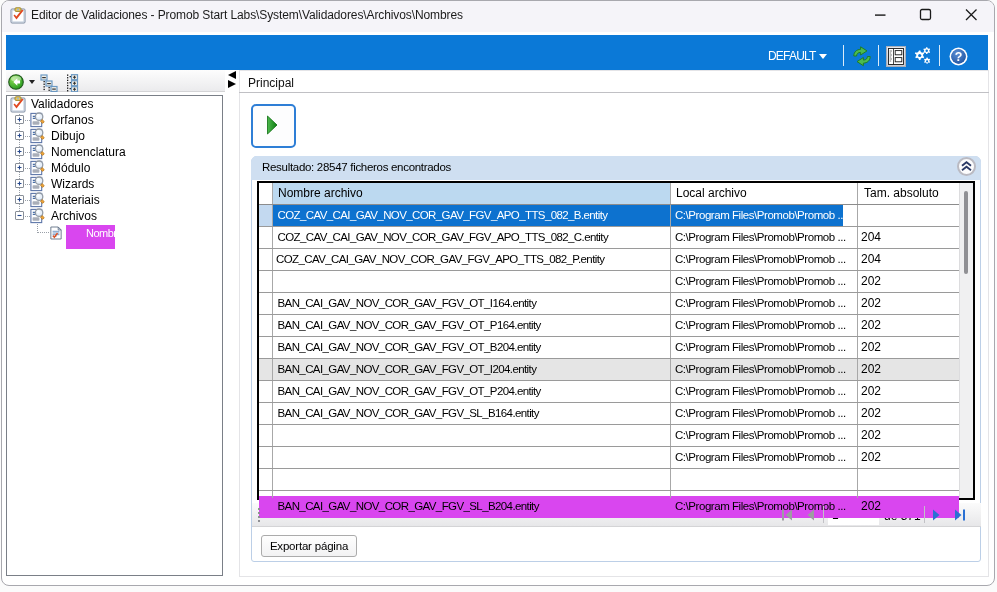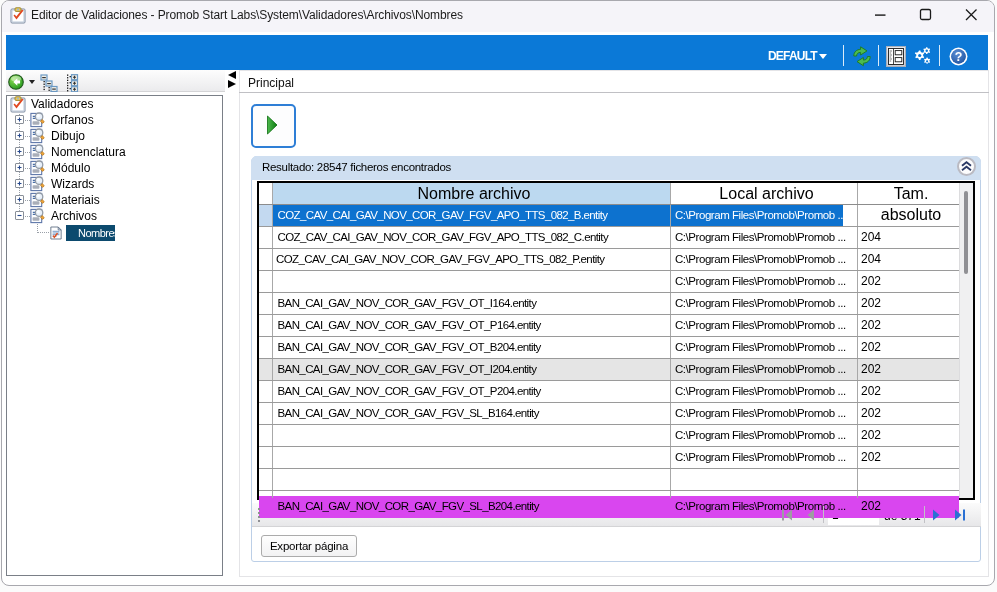--- a/index.html
+++ b/index.html
@@ -18,21 +18,21 @@
   .doth { position:absolute; height:1px; background-image:linear-gradient(90deg,#9aa0a8 1px, transparent 1px); background-size:2px 1px; }
   #rpanel { position:absolute; left:239px; top:70px; width:750px; height:507px; border:1px solid #e4e4e7; background:#fff; }
   #principal { position:absolute; left:248px; top:76px; font-size:12px; color:#111; }
   #phdrline { position:absolute; left:239px; top:92px; width:750px; height:1px; background:#c0c0c4; }
   #playbtn { position:absolute; left:251px; top:104px; width:45px; height:44px; background:#fdfdfe; border:2px solid #2e7ed6; border-radius:5px; }
   #gbox { position:absolute; left:251px; top:156px; width:730px; height:406px; border:1px solid #bccfe7; border-radius:6px 6px 3px 3px; background:#fff; }
   #ghdr { position:absolute; left:251px; top:156px; width:730px; height:24px; background:#cfdff1; border-radius:6px 6px 0 0; }
   #ghdr span { position:absolute; left:11px; top:5px; font-size:11.5px; letter-spacing:-0.3px; color:#000; }
   #collapsebtn { position:absolute; left:957px; top:157px; width:19px; height:19px; background:#fcfcfd; border:2px solid #babac2; border-radius:50%; }
   #table { position:absolute; left:257px; top:181px; width:718px; height:319px; background:#fff; border:2px solid #000; }
-  .hcell { position:absolute; top:183px; height:21px; font-size:16px; color:#000; line-height:21px; background:#fff;text-align:center; }
+  .hcell { position:absolute; top:183px; height:21px; font-size:12px; color:#000; line-height:21px; background:#fff; }
   .row { position:absolute; height:22px; font-size:11.5px; line-height:20px; white-space:nowrap; }
   .c1 { letter-spacing:-0.6px; }
   .c2 { letter-spacing:-0.45px; }
   .c3 { font-size:12px; }
   #vscroll { position:absolute; left:959px; top:183px; width:14px; height:315px; background:#f0f0f1; border-left:1px solid #dcdcde; }
   #vthumb { position:absolute; left:964px; top:191px; width:4px; height:83px; background:#909094; border-radius:2px; }
   #pagebar { position:absolute; left:252px; top:503px; width:729px; height:24px; background:linear-gradient(#fbfbfb,#e7e7e9); border-bottom:1px solid #d4d4d6; }
   #pageinput { position:absolute; left:828px; top:505px; width:51px; height:20px; background:#fff; font-size:12px; line-height:20px; padding-left:4px; color:#000; }
   #de571 { position:absolute; left:884px; top:509px; font-size:12px; color:#000; }
   #exportbtn { position:absolute; left:261px; top:535px; width:96px; height:22px; background:linear-gradient(#fefefe,#f2f2f3); border:1px solid #ababab; border-radius:3px; font-size:11.5px; letter-spacing:-0.2px; text-align:center; line-height:20px; color:#000; }
@@ -68,21 +68,21 @@
   <rect x="2.2" y="3.2" width="11.6" height="11.6" fill="#fff" stroke="#c8d2e0" stroke-width="0.8"></rect>
   <rect x="5" y="0.8" width="6" height="3.6" rx="1" fill="#e8c95e" stroke="#a08a30"></rect>
   <circle cx="8" cy="2.4" r="1" fill="#9db6d6"></circle>
   <path d="M3.5 8.5 L6.5 12.5 L13.5 3.5 L12 2.6 L6.3 9.6 L4.8 7.6 Z" fill="#e04820"></path>
 </svg>
 <svg class="abs" style="left:874px;top:8px" width="110" height="14" viewBox="0 0 110 14">
   <rect x="1" y="6.4" width="10.5" height="1.4" fill="#1a1a1a"></rect>
   <rect x="46.5" y="1.5" width="10" height="10" rx="1.5" fill="none" stroke="#1a1a1a" stroke-width="1.3"></rect>
   <path d="M92 1.5 L102.5 12 M102.5 1.5 L92 12" stroke="#1a1a1a" stroke-width="1.3"></path>
 </svg>
-<div class="abs" style="left:768px;top:49px;font-size:12px;font-weight:bold;color:#fff;letter-spacing:-0.8px">DEFAULT</div>
+<div class="abs" style="left:768px;top:49px;font-size:12px;font-weight:normal;color:#fff;letter-spacing:-0.8px">DEFAULT</div>
 <div class="abs" style="left:819px;top:54px;width:0;height:0;border-left:4.5px solid transparent;border-right:4.5px solid transparent;border-top:5px solid #fff"></div>
 <div class="sep" style="left:843px"></div>
 <div class="sep" style="left:878px"></div>
 <div class="sep" style="left:939px"></div>
 <svg class="abs" style="left:852px;top:46px" width="20" height="21" viewBox="0 0 20 21">
   <path d="M1.8 10 C1.8 6 4.6 3.4 8.6 3.4 L8.6 0.8 L15 4.9 L8.6 9 L8.6 6.4 C5.9 6.4 4.6 8 4.6 10 Z" fill="#4cbb4f" stroke="#1f7d24" stroke-width="1"></path>
   <path d="M18.2 10.5 C18.2 14.5 15.4 17.1 11.4 17.1 L11.4 19.7 L5 15.6 L11.4 11.5 L11.4 14.1 C14.1 14.1 15.4 12.5 15.4 10.5 Z" fill="#4cbb4f" stroke="#1f7d24" stroke-width="1"></path>
 </svg>
 <div class="abs" style="left:886px;top:46px;width:20px;height:21px;background:linear-gradient(#e8eaee,#c9ccd4);border:1px solid #aab0bb"></div>
 <svg class="abs" style="left:888px;top:48px" width="16" height="17" viewBox="0 0 16 17">
@@ -264,21 +264,21 @@
     <path d="M2.5 68.5 h4 M4.5 66.5 v4"></path>
     <path d="M2.5 84.5 h4 M4.5 82.5 v4"></path>
     <path d="M2.5 100.5 h4"></path>
   </g>
 </svg>
 <div class="dotv" style="left:37px;top:224px;height:9px"></div>
 <div class="doth" style="left:38px;top:232px;width:11px"></div>
 <svg class="abs" style="left:50px;top:225.5px" width="12" height="14">
     <use href="#nicon"></use>
   </svg>
-<div class="abs" style="left:66px;top:225px;width:49px;height:16px;background:#0c4a6e;color:#fff;font-size:11px;letter-spacing:-0.5px;line-height:16px;padding-left:12px">Nombres</div>
+<div class="abs" style="left:66px;top:225px;width:49px;height:24px;background:#d946ef;color:#fff;font-size:11px;letter-spacing:-0.5px;line-height:16px;padding-left:20px">Nombres</div>
 
 <div class="hcell" style="left:259px;width:13px"></div>
 <div class="hcell" style="left:273px;width:397px;background:#bcd9f0;padding-left:5px">Nombre archivo</div>
 <div class="hcell" style="left:671px;width:186px;padding-left:5px">Local archivo</div>
 <div class="hcell" style="left:858px;width:100px;padding-left:6px">Tam. absoluto</div>
 <div class="row" style="left:259px;top:205px;width:584px;background:#0d72cf;color:#fff">
   <div class="abs" style="left:0;top:0;width:13px;height:22px;background:#c3d9f0"></div>
   <span class="abs c1" style="left:18.5px;top:0">COZ_CAV_CAI_GAV_NOV_COR_GAV_FGV_APO_TTS_082_B.entity</span>
   <span class="abs c2" style="left:416px;top:0">C:\Program Files\Promob\Promob ...</span>
   <span class="abs c3" style="left:602px;top:0">204</span>

